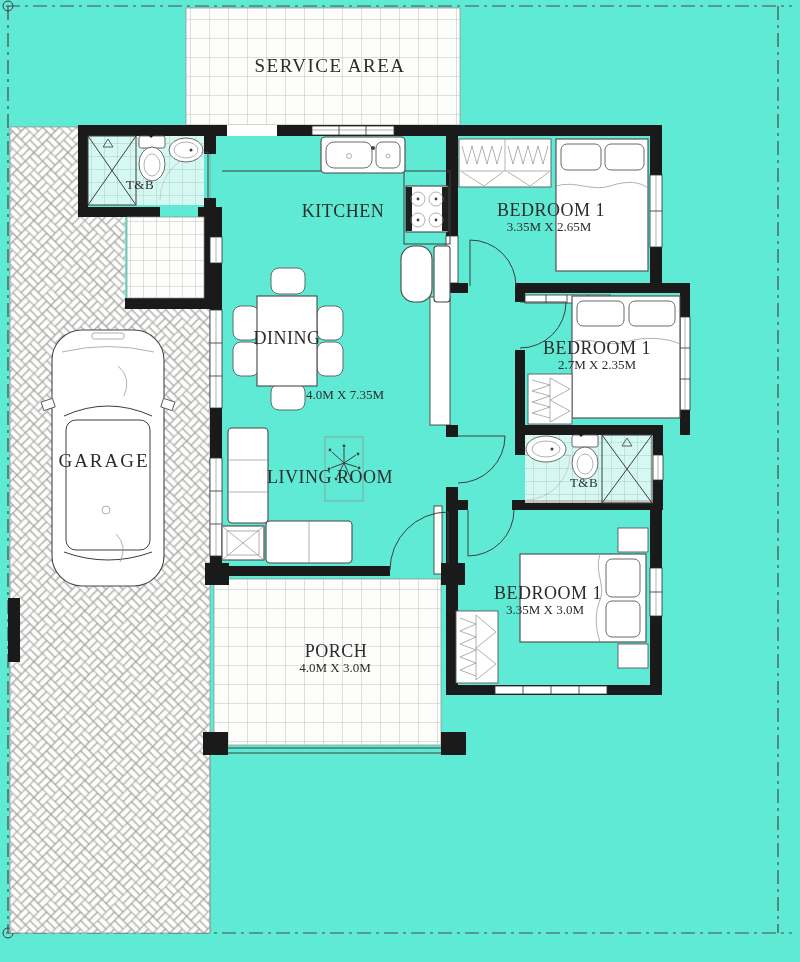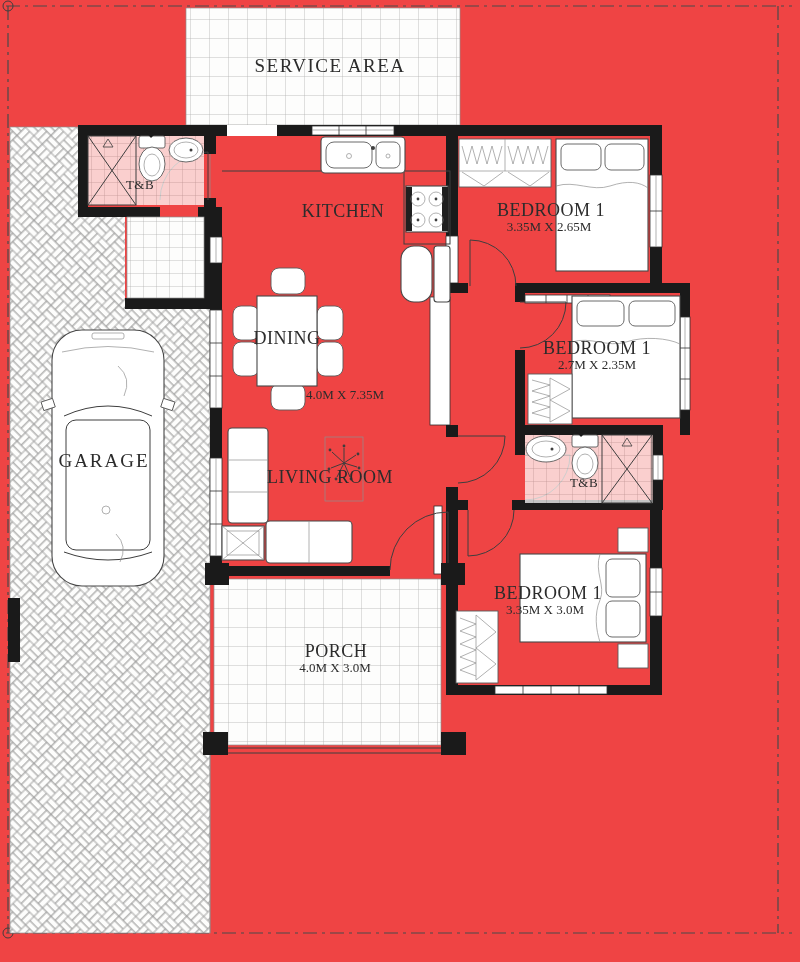--- a/index.html
+++ b/index.html
@@ -1,16 +1,16 @@
 <!DOCTYPE html>
 <html><head>
 <meta charset="utf-8">
 <style>
   html,body{margin:0;padding:0;background:#ffffff;}
-  .canvas{position:relative;width:800px;height:962px;background:#ef4444;overflow:hidden;}
+  .canvas{position:relative;width:800px;height:962px;background:#5eead4;overflow:hidden;}
   svg{display:block;}
   .wl{fill:#1a1a1a;stroke:none;}
   .thin{fill:none;stroke:#3e3e3e;stroke-width:1;}
   .lite{fill:none;stroke:#8f8f8f;stroke-width:.7;}
   .furn{fill:#ffffff;stroke:#474747;stroke-width:1.1;}
   .furn2{fill:#ffffff;stroke:#5a5a5a;stroke-width:.9;}
   .win{fill:#ffffff;stroke:#2f2f2f;stroke-width:.8;}
   .arc{fill:none;stroke:#3e3e3e;stroke-width:1;}
   .dash{fill:none;stroke:#4a4a4a;stroke-width:1.2;stroke-dasharray:14 5 3 5;}
   text{text-anchor:middle;font-family:"Liberation Serif","DejaVu Serif",serif;fill:#2c2c2c;}

